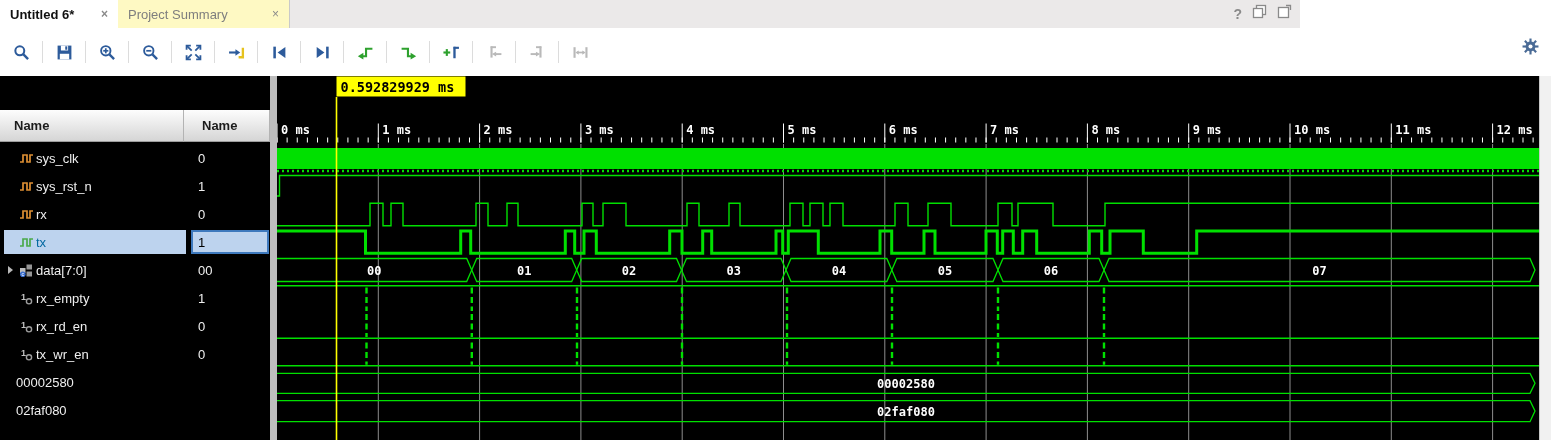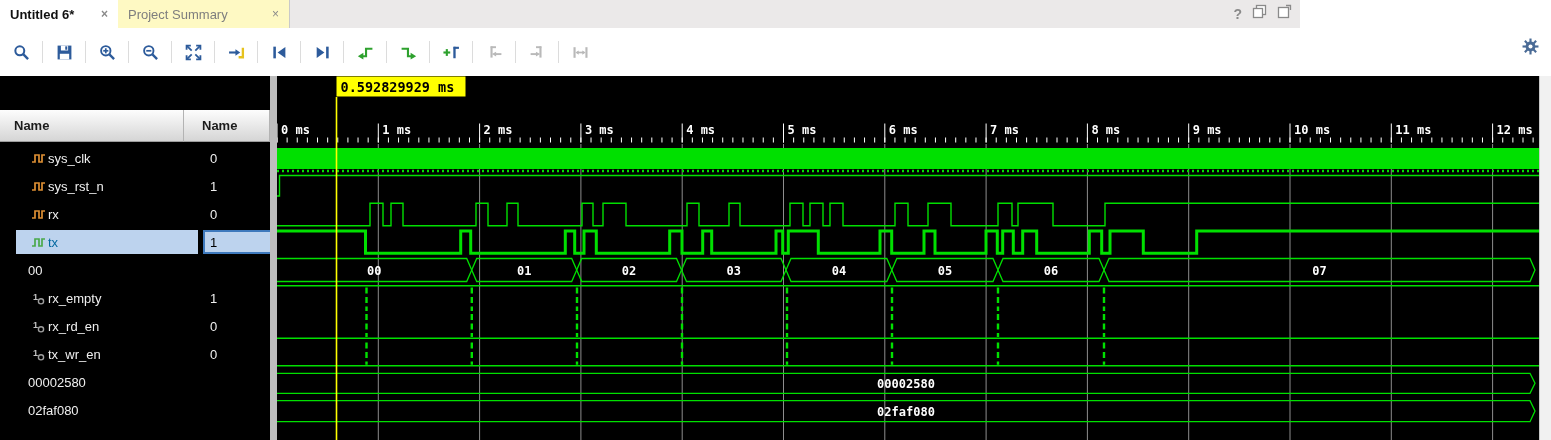--- a/index.html
+++ b/index.html
@@ -23,21 +23,21 @@
 
   
   .content{position:absolute;left:0;top:76px;width:1551px;height:364px;background:#000;}
   .leftpanel{position:absolute;left:0;top:0;width:270px;height:364px;background:#000;overflow:hidden;}
   .lpheader{position:absolute;left:0;top:34px;width:270px;height:32px;display:flex;}
   .hcell{box-sizing:border-box;height:32px;background:linear-gradient(#fdfdfd,#d5d5d5);
          border-right:1px solid #b3b3b3;border-bottom:1px solid #9d9d9d;
          font-size:13px;font-weight:bold;color:#1c1c1c;display:flex;align-items:center;}
   .hname{width:184px;padding-left:14px;}
   .hvalue{width:86px;padding-left:18px;}
-  .rows{position:absolute;left:16px;top:68px;width:270px;}
+  .rows{position:absolute;left:4px;top:68px;width:270px;}
   .sigrow{height:28px;display:flex;align-items:center;}
   .ncell{width:182px;height:24px;display:flex;align-items:center;color:#efefef;font-size:13px;}
   .vcell{width:78px;height:24px;margin-left:5px;display:flex;align-items:center;padding-left:7px;color:#efefef;font-size:13px;box-sizing:border-box;}
   .sigrow.selected .ncell{background:#bdd3ee;color:#0369a1;}
   .sigrow.selected .vcell{background:#bdd3ee;color:#000;border:2px solid #3e79bd;padding-left:5px;}
   .expander{width:13px;display:flex;justify-content:center;align-items:center;}
   .expander .tri{width:0;height:0;border-left:5px solid #b9b9b9;border-top:4px solid transparent;border-bottom:4px solid transparent;}
   .sigicon{width:19px;display:flex;align-items:center;justify-content:center;}
   .splitter{position:absolute;left:270px;top:0;width:7px;height:364px;background:#bdbdbd;}
   .rightstrip{position:absolute;left:1539px;top:0;width:12px;height:364px;background:#f1f1f1;border-left:1px solid #c7c7c7;}
@@ -268,20 +268,35 @@
                 <polyline points="1,11 4,11 4,4 8,4 8,11 11,11 11,4 14,4" fill="none" stroke="#4aa94a" stroke-width="1.7"></polyline>
               </svg>
             </span>
             <span>tx</span>
           </div>
           <div class="vcell">
             <span>1</span>
           </div>
         </div>
         <div class="sigrow">
+          <div class="ncell">
+            <span class="expander">
+              <span class="tri"></span>
+            </span>
+            <span class="sigicon">
+              <svg width="15" height="15" viewBox="0 0 15 15">
+                <rect x="7.5" y="1.5" width="5.5" height="5" fill="#969696"></rect>
+                <rect x="7.5" y="8.5" width="5.5" height="5" fill="#969696"></rect>
+                <rect x="1" y="5" width="5.5" height="5" fill="#bdbdbd"></rect>
+                <circle cx="3.8" cy="11.2" r="2.8" fill="#3a6fd0"></circle>
+                <text x="2.4" y="13.3" font-size="5.5" fill="#fff" font-family="Liberation Sans,sans-serif">c</text>
+              </svg>
+            </span>
+            <span>data[7:0]</span>
+          </div>
           <div class="vcell">
             <span>00</span>
           </div>
         </div>
         <div class="sigrow">
           <div class="ncell">
             <span class="expander"></span>
             <span class="sigicon">
               <svg width="15" height="15" viewBox="0 0 15 15">
                 <text x="2" y="9" font-size="9" font-weight="bold" fill="#c2c2c2" font-family="Liberation Sans,sans-serif">1</text>

